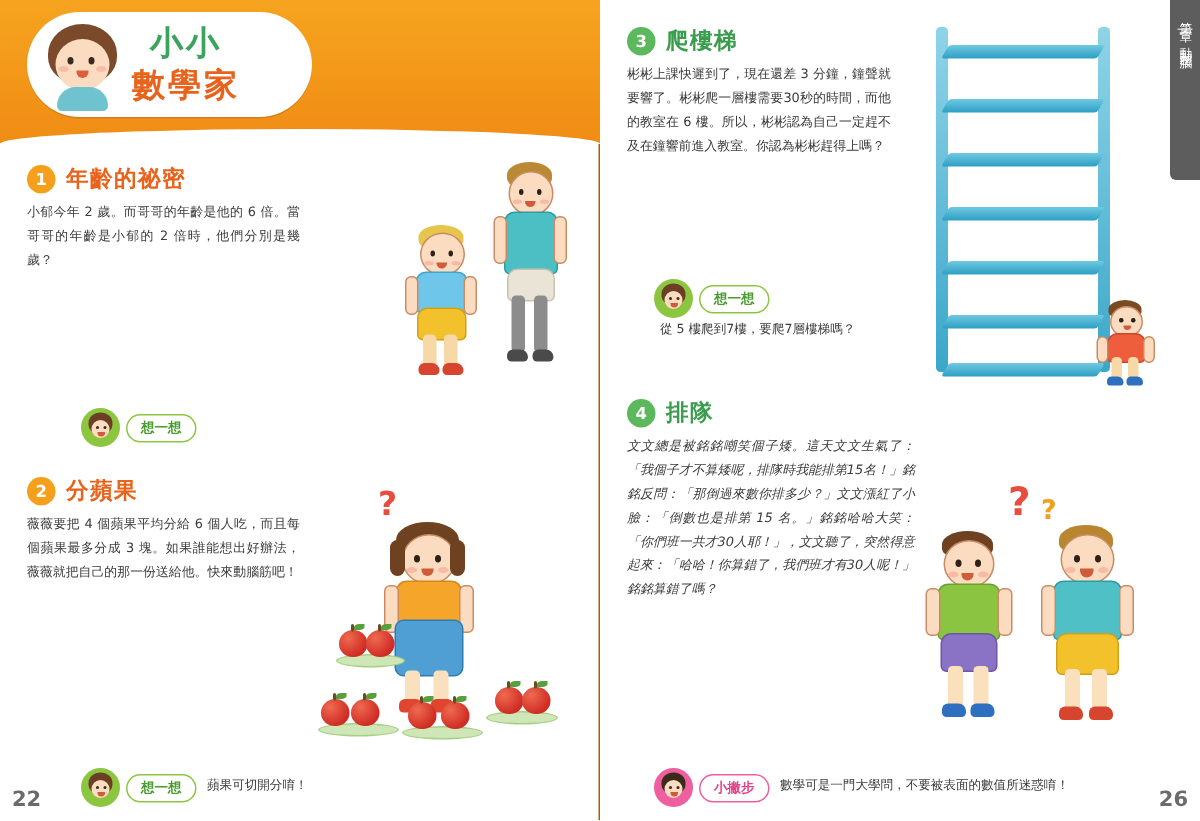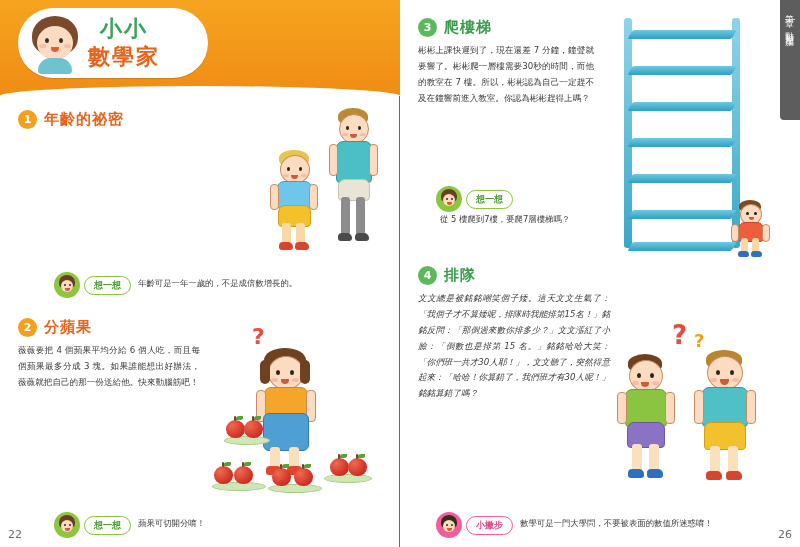--- a/index.html
+++ b/index.html
@@ -262,22 +262,23 @@
     font-size: 8.4px;
     line-height: 1.7;
     color: #3b3b3b;
     padding-top: 4px;
   }
 
   
   .page-num {
     position: absolute;
     bottom: 6px;
-    font-size: 11px;
+    font-size: 14px;
     color: #6b6b6b;
+    font-weight: bold;
   }
   .page-num.left { left: 8px; }
   .page-num.right { right: 8px; }
 
   
   .side-tab {
     position: absolute;
     right: 0;
     top: 0;
     width: 20px;
@@ -438,20 +439,21 @@
           <div class="t-line2">數學家</div>
         </div>
       </div>
     </div>
 
     <div class="section" style="left:18px; top:110px; width:240px;">
       <div class="sec-head">
         <div class="sec-num">1</div>
         <div class="sec-title">年齡的祕密</div>
       </div>
+      <div class="sec-body" style="width:182px;">小郁今年 2 歲。而哥哥的年齡是他的 6 倍。當哥哥的年齡是小郁的 2 倍時，他們分別是幾歲？</div>
     </div>
 
     <div class="illus" style="left:272px; top:108px; width:120px; height:148px;">
 
       <div class="kid" style="left:58px; top:0px; width:58px; height:148px;">
         <div class="hair" style="left:8px; top:0px; width:30px; height:17px; background:#b98a33;"></div>
         <div class="head" style="left:9px; top:6px; width:28px; height:28px;"></div>
         <div class="eye" style="left:16px; top:18px; width:3px; height:4px;"></div>
         <div class="eye" style="left:28px; top:18px; width:3px; height:4px;"></div>
         <div class="cheek" style="left:12px; top:25px; width:6px; height:3px;"></div>
@@ -490,21 +492,20 @@
       <div class="hint-badge">
         <div class="hint-avatar">
           <div class="ha-hair"></div>
             <div class="ha-face"></div>
           <div class="ha-eye l"></div>
             <div class="ha-eye r"></div>
             <div class="ha-mouth"></div>
         </div>
         <div class="hint-pill">想一想</div>
       </div>
-      <div class="hint-text">年齡可是一年一歲的，不是成倍數增長的。</div>
     </div>
 
     <div class="section" style="left:18px; top:318px; width:230px;">
       <div class="sec-head">
         <div class="sec-num">2</div>
         <div class="sec-title">分蘋果</div>
       </div>
       <div class="sec-body" style="width:182px;">薇薇要把 4 個蘋果平均分給 6 個人吃，而且每個蘋果最多分成 3 塊。如果誰能想出好辦法，薇薇就把自己的那一份送給他。快來動腦筋吧！</div>
     </div>
 
@@ -570,21 +571,21 @@
       <div class="st-text">第二章</div>
       <div class="st-sep"></div>
       <div class="st-text">動動左腦</div>
     </div>
 
     <div class="section" style="left:18px; top:18px; width:190px;">
       <div class="sec-head">
         <div class="sec-num green">3</div>
         <div class="sec-title green">爬樓梯</div>
       </div>
-      <div class="sec-body" style="width:176px;">彬彬上課快遲到了，現在還差 7 分鐘，鐘聲就要響了。彬彬爬一層樓需要30秒的時間，而他的教室在 7 樓。所以，彬彬認為自己一定趕不及在鐘響前進入教室。你認為彬彬趕得上嗎？</div>
+      <div class="sec-body" style="width:176px;">彬彬上課快遲到了，現在還差 3 分鐘，鐘聲就要響了。彬彬爬一層樓需要30秒的時間，而他的教室在 6 樓。所以，彬彬認為自己一定趕不及在鐘響前進入教室。你認為彬彬趕得上嗎？</div>
     </div>
 
     <div class="stairs-wrap" style="left:208px; top:14px; width:170px; height:246px;">
       <div class="stair-post" style="left:16px; top:4px; height:230px;"></div>
       <div class="stair-post" style="left:124px; top:4px; height:230px;"></div>
 
       <div class="stair-step" style="left:22px; top:16px;  width:104px;"></div>
       <div class="stair-step" style="left:22px; top:52px;  width:104px;"></div>
       <div class="stair-step" style="left:22px; top:88px;  width:104px;"></div>
       <div class="stair-step" style="left:22px; top:124px; width:104px;"></div>

